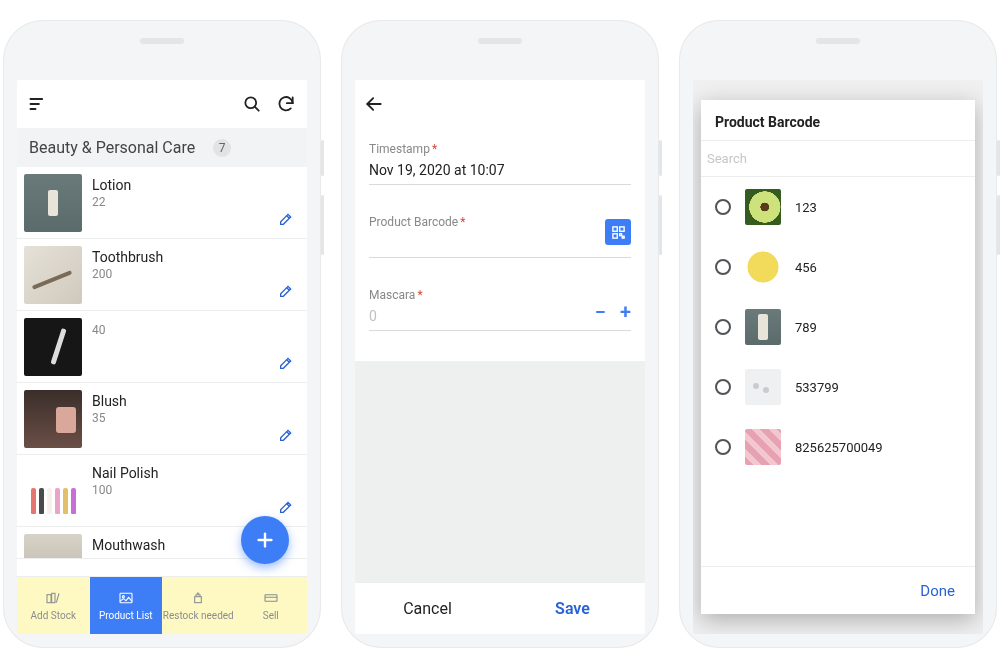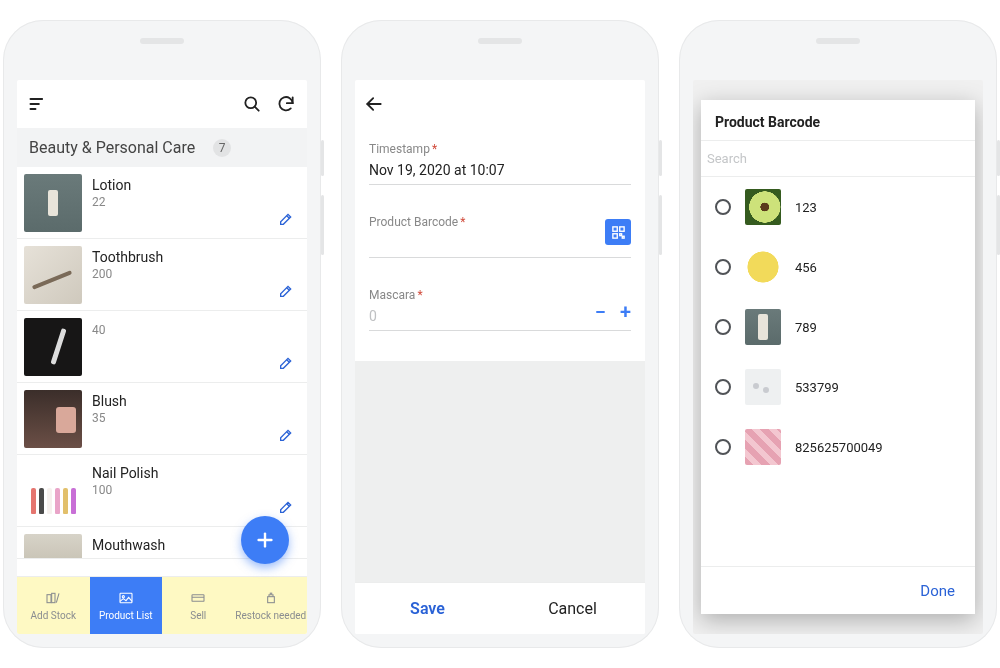--- a/index.html
+++ b/index.html
@@ -217,33 +217,33 @@
       <div class="tab active">
         <svg viewBox="0 0 24 24" fill="none" stroke="currentColor" stroke-width="1.6">
               <rect x="3" y="5" width="18" height="14" rx="1"></rect>
               <circle cx="8" cy="10" r="1.6"></circle>
               <path d="M3 17l5-4 4 3 4-5 5 6"></path>
             </svg>
         <span>Product List</span>
       </div>
       <div class="tab">
         <svg viewBox="0 0 24 24" fill="none" stroke="currentColor" stroke-width="1.6">
-              <rect x="3" y="7" width="18" height="10" rx="1"></rect>
-              <line x1="3" y1="11" x2="21" y2="11"></line>
-            </svg>
-        <span>Sell</span>
-      </div>
-      <div class="tab">
-        <svg viewBox="0 0 24 24" fill="none" stroke="currentColor" stroke-width="1.6">
               <rect x="7" y="10" width="10" height="9"></rect>
               <path d="M9 10V7h6v3"></path>
               <line x1="12" y1="4" x2="12" y2="7"></line>
               <line x1="10" y1="5" x2="14" y2="5"></line>
             </svg>
         <span>Restock needed</span>
+      </div>
+      <div class="tab">
+        <svg viewBox="0 0 24 24" fill="none" stroke="currentColor" stroke-width="1.6">
+              <rect x="3" y="7" width="18" height="10" rx="1"></rect>
+              <line x1="3" y1="11" x2="21" y2="11"></line>
+            </svg>
+        <span>Sell</span>
       </div>
     </div>
   </div>
 </div>
 
 <div class="phone">
   <div class="speaker"></div>
       <div class="side-btn sb1"></div>
       <div class="side-btn sb2"></div>
   <div class="screen">
@@ -277,22 +277,22 @@
         <div class="flabel"><span>Mascara</span><span class="req">*</span></div>
         <input class="fline" style="padding-right: 60px;" placeholder="0">
         <div class="qty-controls">
           <span>−</span>
           <span>+</span>
         </div>
       </div>
     </div>
     <div class="filler2"></div>
     <div class="footer2">
+      <div class="btn cancel">Cancel</div>
       <div class="btn save">Save</div>
-      <div class="btn cancel">Cancel</div>
     </div>
   </div>
 </div>
 
 <div class="phone">
   <div class="speaker"></div>
       <div class="side-btn sb1"></div>
       <div class="side-btn sb2"></div>
   <div class="screen" style="background:#f0f0f0">
     <div class="sheet">

